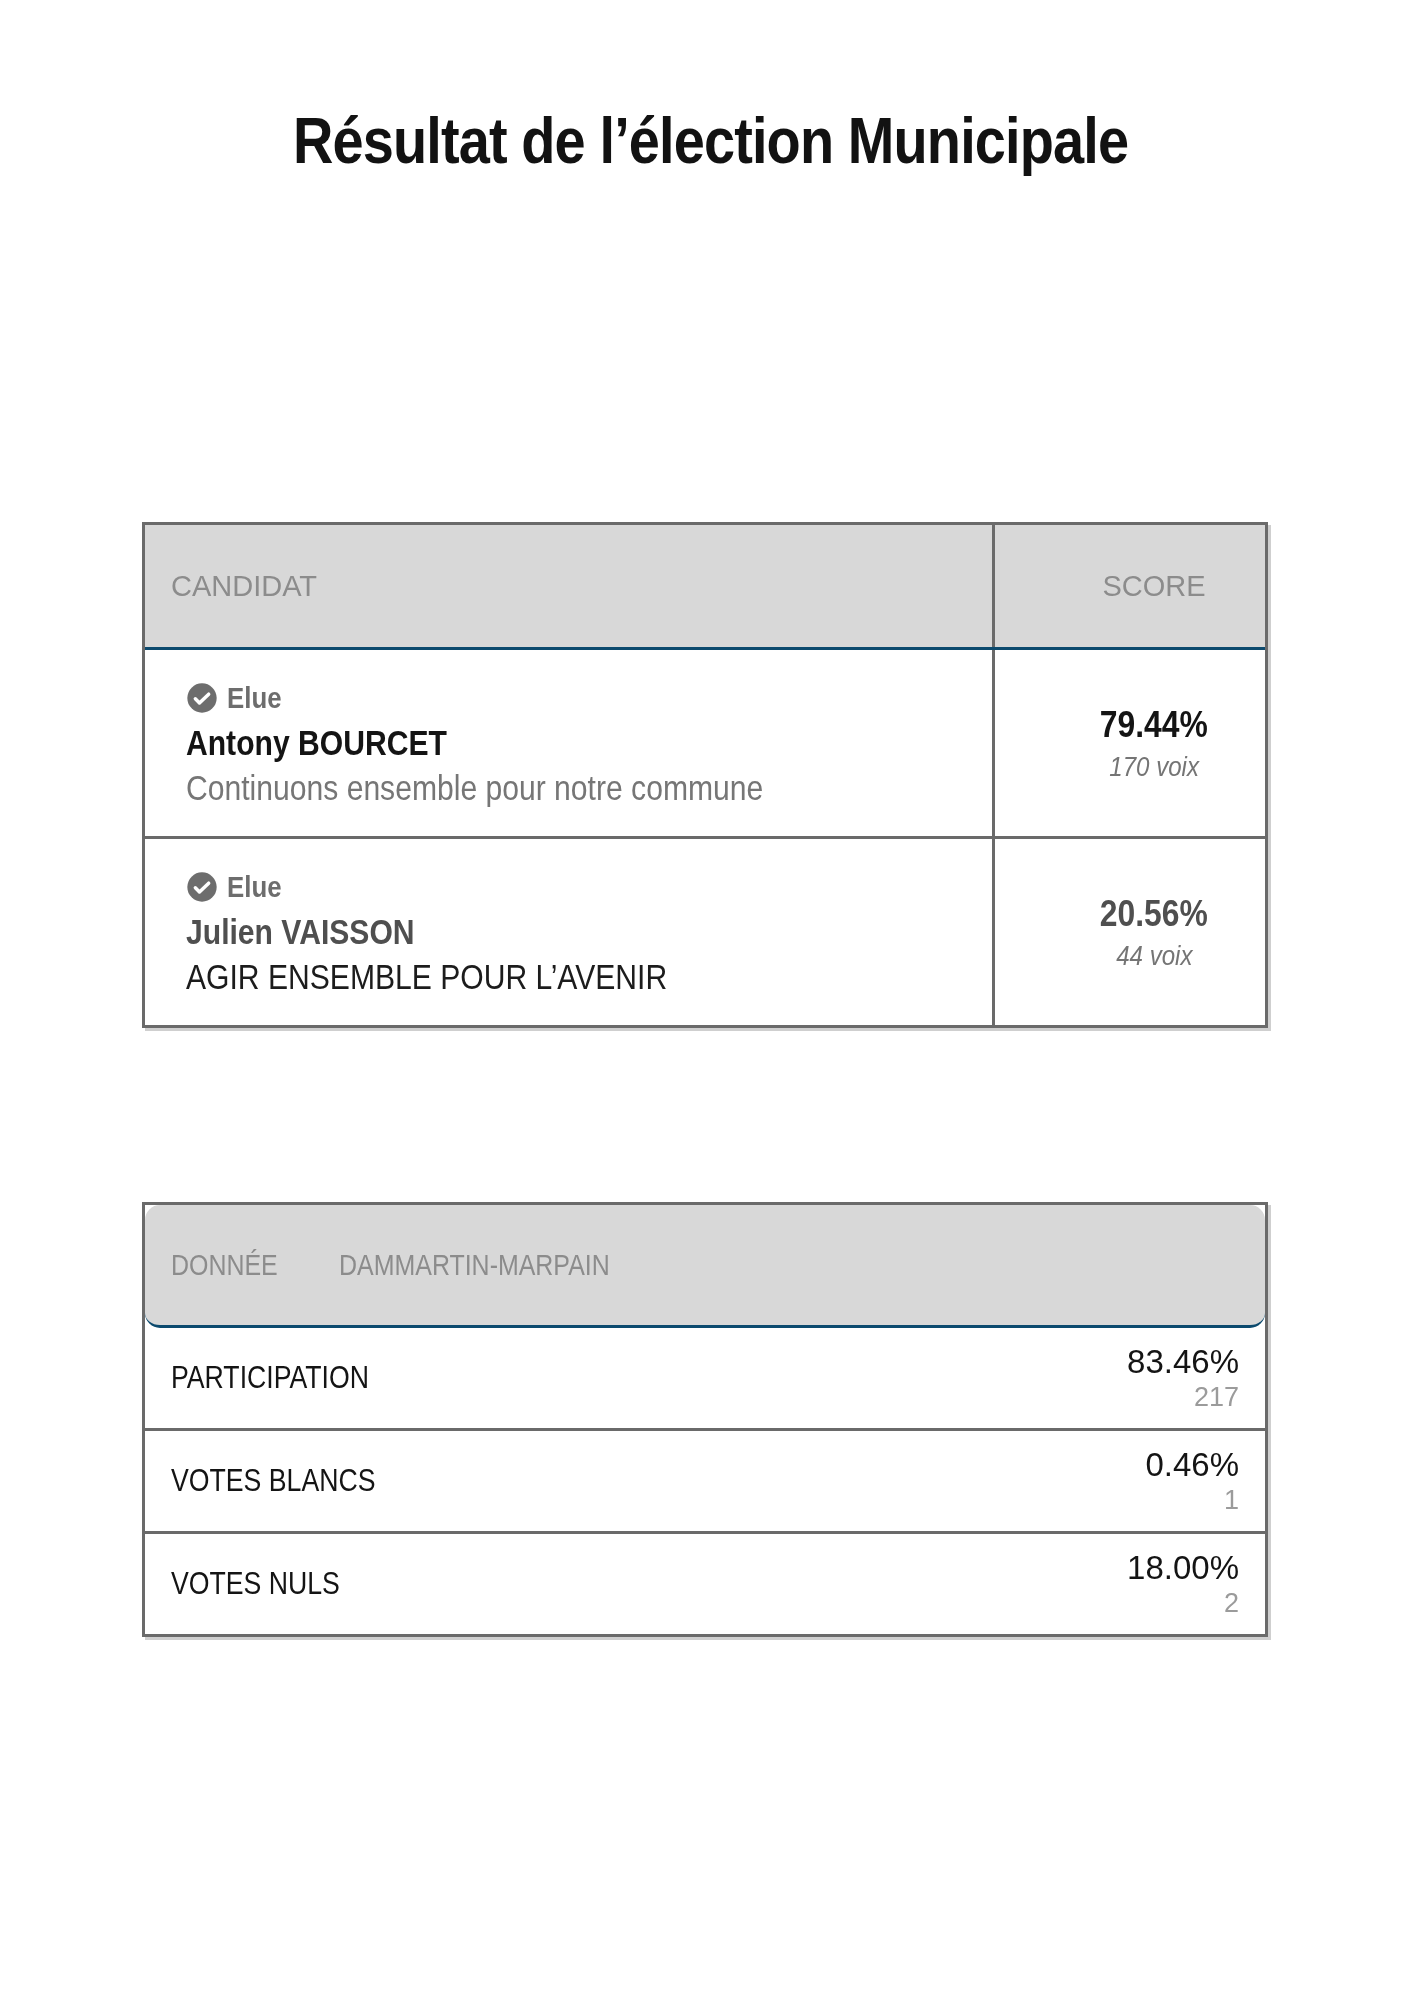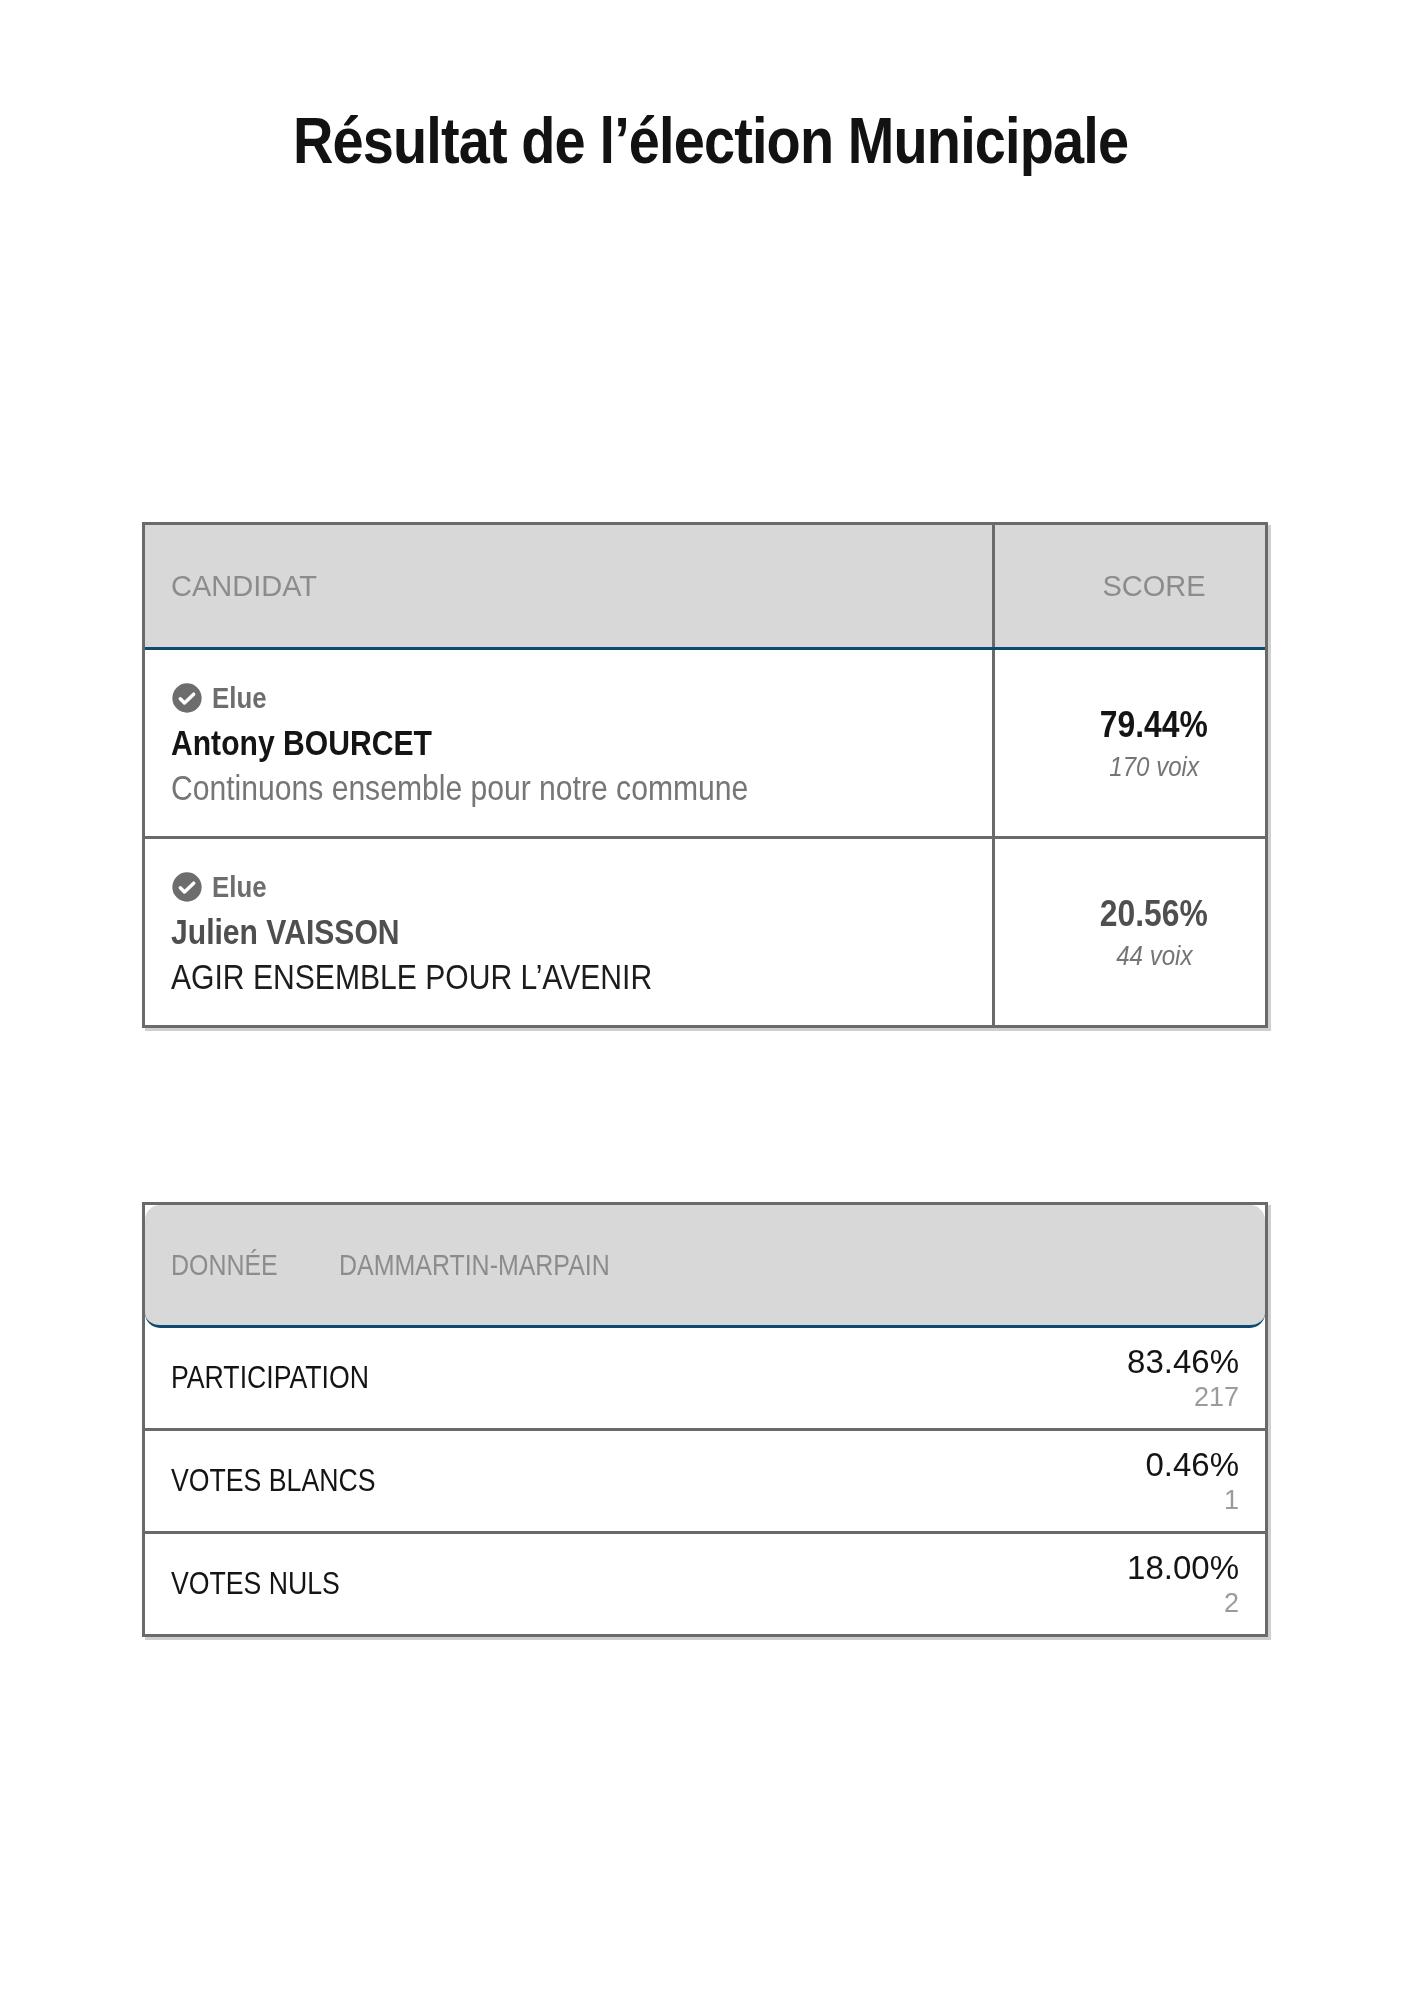--- a/index.html
+++ b/index.html
@@ -36,21 +36,21 @@
   .cell-main  { flex:1; display:flex; align-items:center; padding-left:26px; }
   .cell-score {
     width:222px; border-left:3px solid #6a6a6a;
     display:flex; flex-direction:column; align-items:center; justify-content:center;padding-left:48px;
   }
 
   .c-row { display:flex; height:186px; border-bottom:3px solid #6a6a6a; }
   .c-row:last-child { border-bottom:none; }
   .cand-info {
     flex:1; padding-left:26px; display:flex; flex-direction:column;
-    justify-content:center; gap:10px;
+    justify-content:center; gap:10px;margin-left:15px;
   }
   .badge-line { display:flex; align-items:center; gap:9px;
     font-weight:700; font-size:30px; color:#6d6d6d; }
   .badge-line svg { display:block; }
   .cand-name  { font-size:35px; font-weight:700; color:#141414; line-height:1; }
   .cand-slate { font-size:35px; color:#767676; line-height:1; }
   .score-pct  { font-size:37px; font-weight:700; color:#141414; line-height:1; }
   .score-votes{ font-size:28px; color:#757575; margin-top:10px; line-height:1;font-style:italic; }
 
   .row-dim .cand-name  { color:#4f4f4f; }

